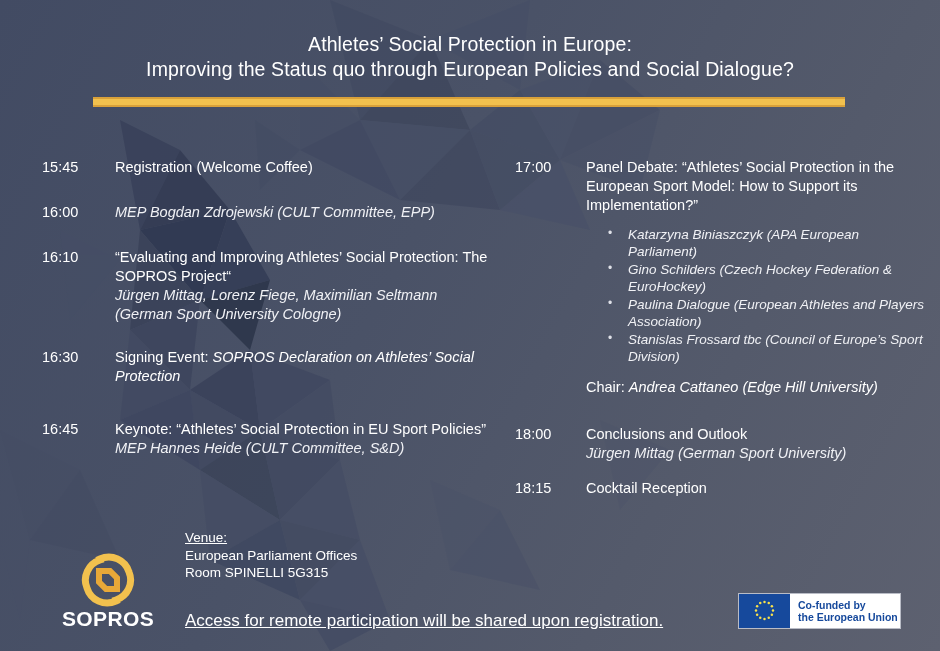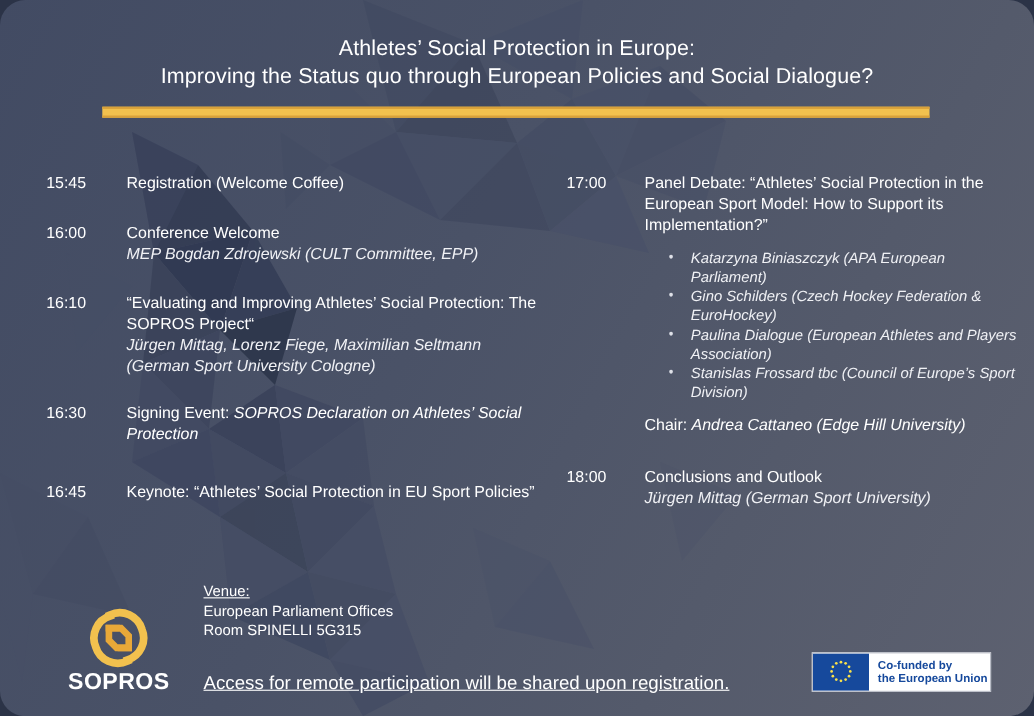--- a/index.html
+++ b/index.html
@@ -10,21 +10,20 @@
   body {
     font-family: "Liberation Sans", sans-serif;
   }
   #slide {
     position: relative;
     width: 940px;
     height: 651px;
     overflow: hidden;
     background: linear-gradient(118deg, #424b63 0%, #4a5267 42%, #545a6b 72%, #5d6170 100%);
     color: #ffffff;
-    border-radius: 23px;
   }
   #poly-bg {
     position: absolute;
     inset: 0;
     width: 940px;
     height: 651px;
     pointer-events: none;
   }
   
   .title-block {
@@ -237,21 +236,20 @@
     <div class="item" style="margin-bottom:26px">
       <div class="time">15:45</div>
       <div class="desc">
         <div class="lead">Registration (Welcome Coffee)</div>
       </div>
     </div>
 
     <div class="item" style="margin-bottom:26px">
       <div class="time">16:00</div>
       <div class="desc">
-        <div class="lead">Conference Welcome</div>
         <div class="sub">MEP Bogdan Zdrojewski (CULT Committee, EPP)</div>
       </div>
     </div>
 
     <div class="item" style="margin-bottom:24px">
       <div class="time">16:10</div>
       <div class="desc">
         <div class="lead">“Evaluating and Improving Athletes’ Social Protection: The SOPROS Project“</div>
         <div class="sub">Jürgen Mittag, Lorenz Fiege, Maximilian Seltmann (German Sport University Cologne)</div>
       </div>
@@ -261,20 +259,21 @@
       <div class="time">16:30</div>
       <div class="desc">
         <div class="lead"><span>Signing Event: </span><span class="ital">SOPROS Declaration on Athletes’ Social Protection</span></div>
       </div>
     </div>
 
     <div class="item">
       <div class="time">16:45</div>
       <div class="desc">
         <div class="lead">Keynote: “Athletes’ Social Protection in EU Sport Policies”</div>
+        <div class="sub">MEP Hannes Heide (CULT Committee, S&amp;D)</div>
       </div>
     </div>
   </div>
 
   <div class="col col-right">
 
     <div class="item" style="margin-bottom:28px">
       <div class="time">17:00</div>
       <div class="desc">
         <div class="lead">Panel Debate: “Athletes’ Social Protection in the European Sport Model: How to Support its Implementation?”</div>
@@ -289,20 +288,26 @@
     </div>
 
     <div class="item" style="margin-bottom:16px">
       <div class="time">18:00</div>
       <div class="desc">
         <div class="lead">Conclusions and Outlook</div>
         <div class="sub">Jürgen Mittag (German Sport University)</div>
       </div>
     </div>
 
+    <div class="item">
+      <div class="time">18:15</div>
+      <div class="desc">
+        <div class="lead">Cocktail Reception</div>
+      </div>
+    </div>
   </div>
 
   <div class="footer-logo">
     <svg viewBox="0 0 92 82" width="92" height="82">
       <g transform="translate(46,28)">
         <g fill="none" stroke="#f2c14e" stroke-width="7" stroke-linecap="square">
           <path d="M -8 -20 A 21 21 0 0 0 -21 8 A 21 21 0 0 0 8 21"></path>
           <path d="M 8 20 A 21 21 0 0 0 21 -8 A 21 21 0 0 0 -8 -21"></path>
         </g>
         <g fill="none" stroke="#e8a838" stroke-width="6" stroke-linecap="square">

